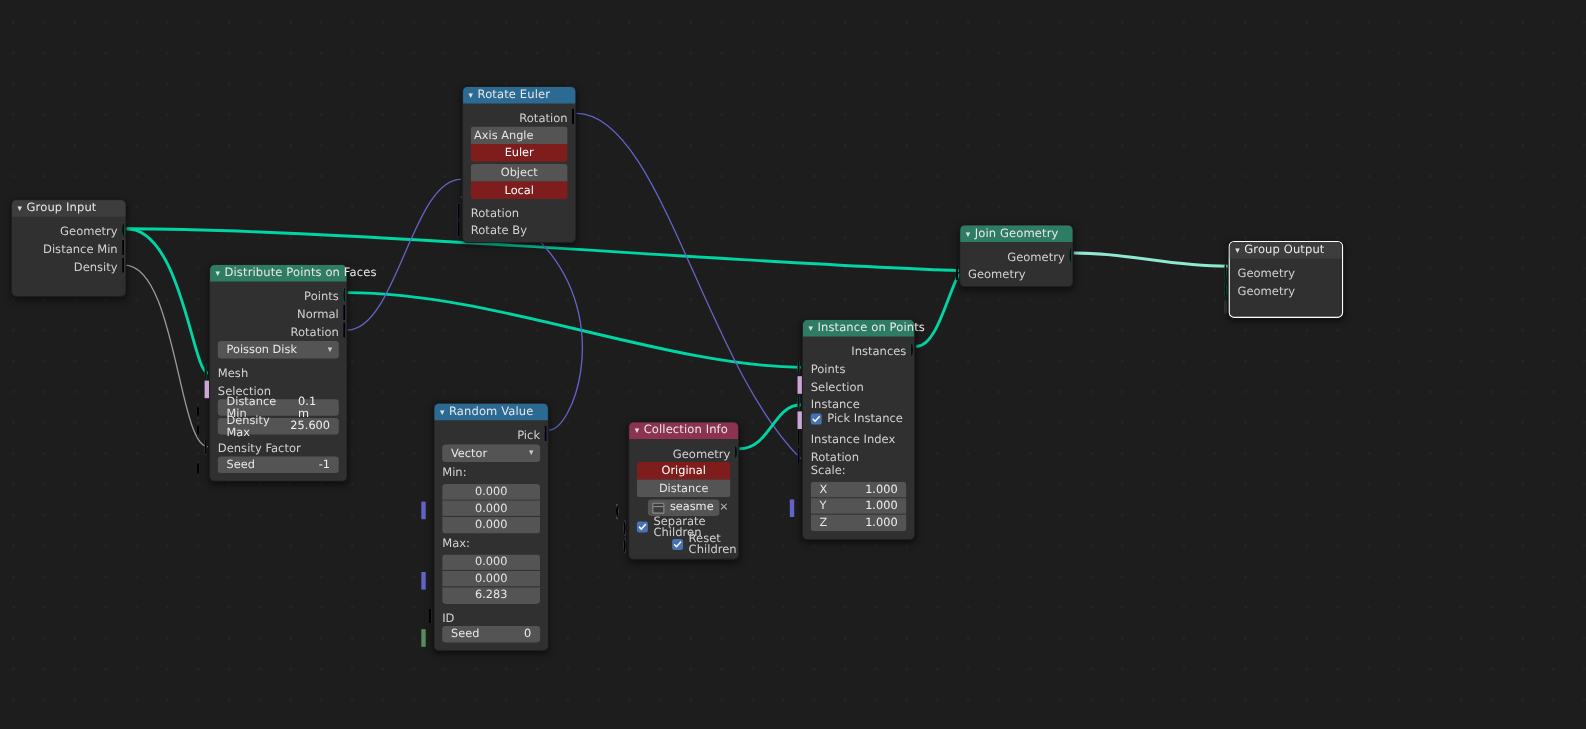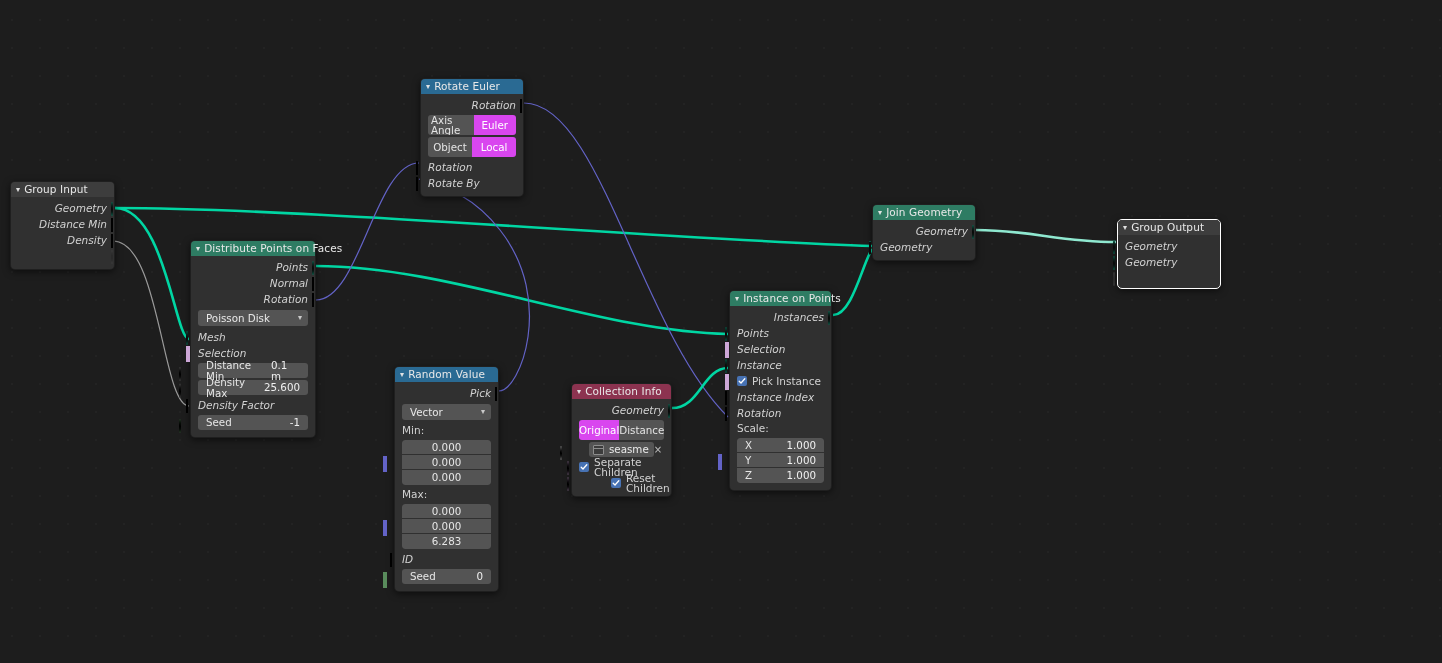--- a/index.html
+++ b/index.html
@@ -45,24 +45,23 @@
   .hdr-geo   { background: #2e7c63; }
   .hdr-blue  { background: #2a6a93; }
   .hdr-red   { background: #8c3350; }
   .hdr-grey  { background: #3d3d3d; }
   .node .body { padding: 3px 0 5px 0; position: relative; }
 
   
   .row {
     position: relative;
     height: 16px;
-    display: flex; align-items: center;
+    display: flex; align-items: flex-end;
     padding: 0 7px;
     white-space: nowrap;
-    font-style: italic;
   }
   .row.out { justify-content: flex-end; }
   .lbl { font-size: 10.5px; color: #d2d2d2; }
 
   
   .sock { position: absolute; width: 8px; height: 8px; }
   .sock.left  { left: -5px; }
   .sock.right { right: -5px; }
   .sock .dot {
     width: 8px; height: 8px; border-radius: 50%;
@@ -100,26 +99,26 @@
     display: flex; align-items: center; justify-content: space-between;
     padding: 0 6px 0 8px; font-size: 10.3px; color: #e8e8e8; margin: 3px 0;
   }
   .dropdown .chev { font-size: 8px; opacity: .8; }
   .stack { margin: 2px 0; border-radius: 3px; overflow: hidden; }
   .stack .field { margin: 0; border-radius: 0; border-bottom: 1px solid #303030; }
   .stack .field:last-child { border-bottom: none; }
   .stack .field:first-child { border-radius: 3px 3px 0 0; }
   .stack .field:last-child { border-radius: 0 0 3px 3px; }
 
-  .seg { display: flex; height: 20px; margin: 2px 0; border-radius: 3px; overflow: hidden; }
+  .seg { display: flex; height: 32px; margin: 2px 0; border-radius: 3px; overflow: hidden; flex-direction: column; }
   .seg > div {
     flex: 1; display: flex; align-items: center; justify-content: center;
     font-size: 10.3px; color: #e4e4e4; background: #545454;
   }
-  .seg > div.on { background: #d946ef; color: #ffffff; }
+  .seg > div.on { background: #7f1d1d; color: #ffffff; }
   .seg > div.trunc { justify-content: flex-start; padding-left: 3px; overflow: hidden; }
 
   .collfield {
     height: 15px; border-radius: 3px; background: #545454;
     display: flex; align-items: center; padding: 0 4px; margin: 2px 10px;
     font-size: 10.3px; color: #eaeaea; gap: 5px;
   }
   .collfield .cicon {
     width: 11px; height: 10px; border-radius: 1px;
     background: #3c3c3c; border: 1px solid #8d8d8d; position: relative; flex: none;

